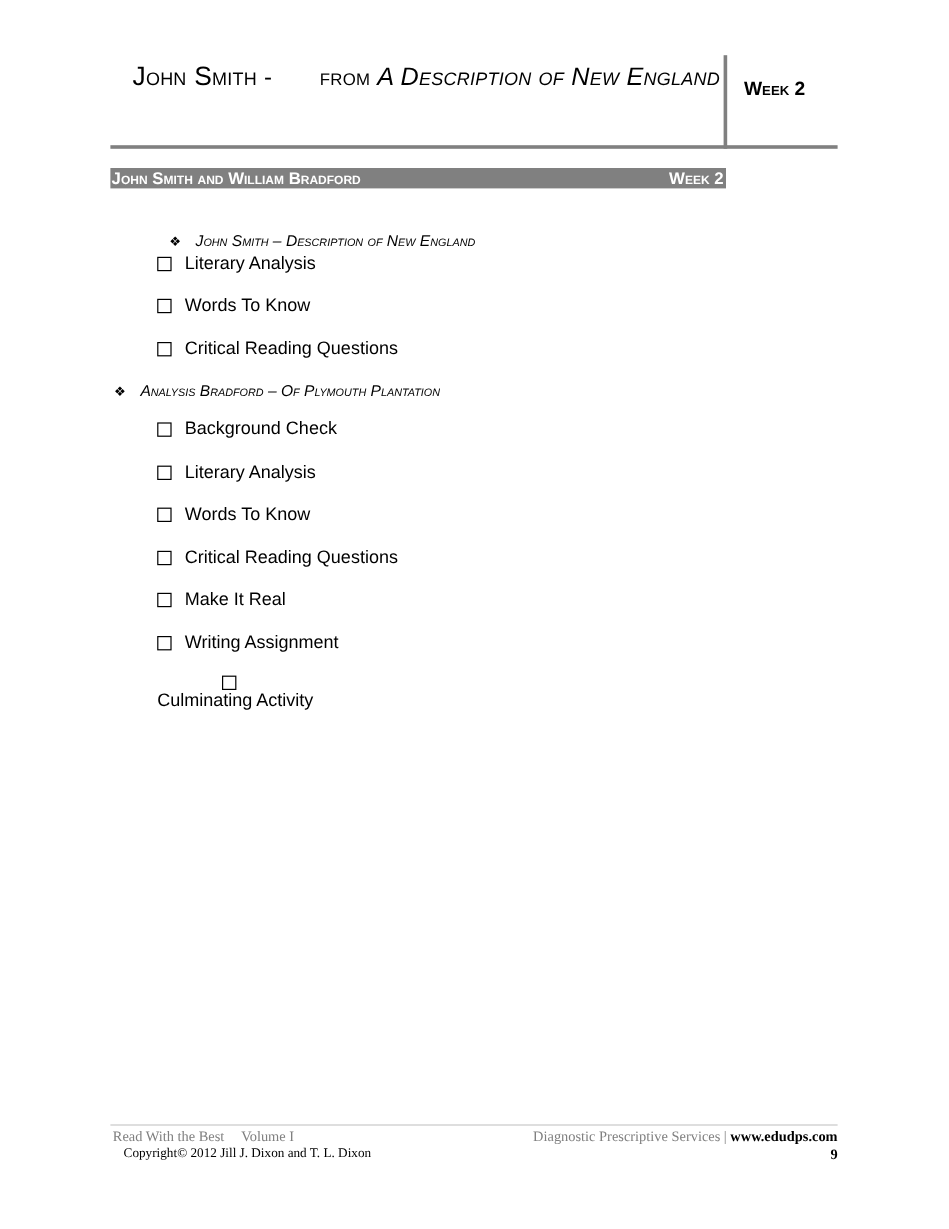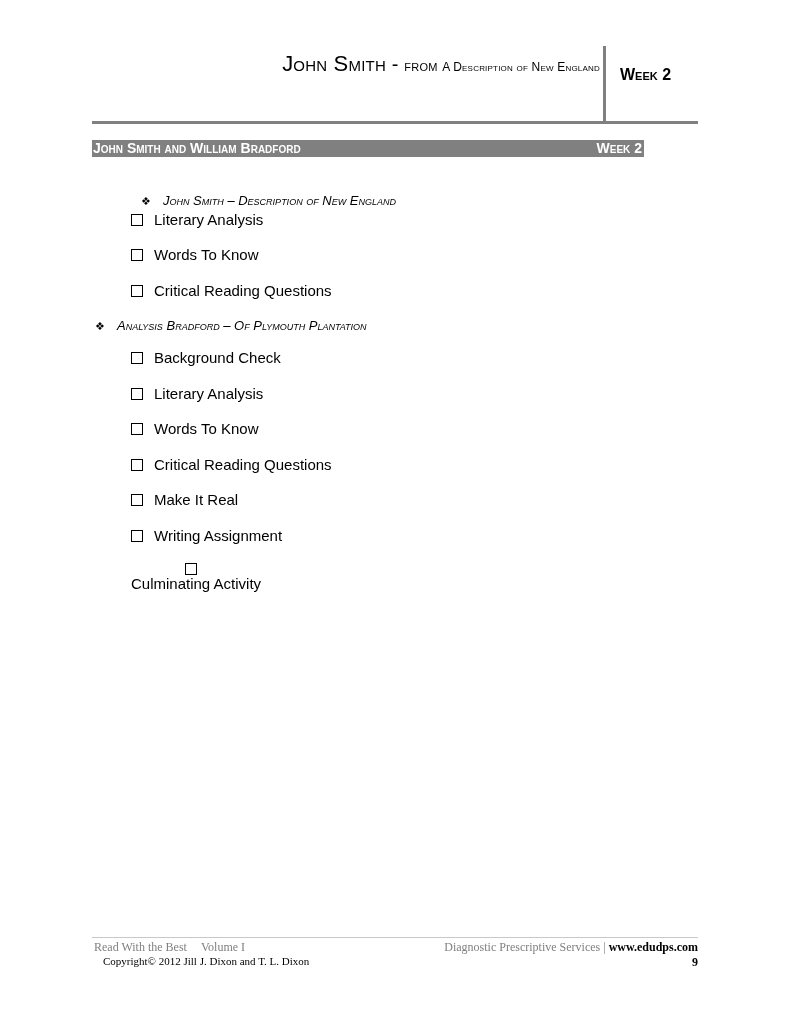--- a/index.html
+++ b/index.html
@@ -1,28 +1,28 @@
 <!DOCTYPE html>
 <html><head>
 <meta charset="utf-8">
 <style>
   html, body { margin:0; padding:0; background:#ffffff; }
   body { width:791px; height:1024px; position:relative; overflow:hidden; font-family:"Liberation Sans", sans-serif; color:#000; }
 
   .header-title { position:absolute; left:92px; top:52px; width:508px; text-align:right; font-family:"Liberation Sans", sans-serif; }
   .hline { font-size:20px; line-height:24px; font-variant:small-caps; letter-spacing:0.2px; white-space:nowrap; }
   .hline .name { font-size:22px; }
-  .hline .from { font-size:16px; font-variant:small-caps; }
-  .hline .work { font-size:12px; font-variant:small-caps; }
+  .hline .from { font-size:20px; font-variant:small-caps;margin-left:34px; }
+  .hline .work { font-style:italic; font-size:21px; font-variant:small-caps; }
 
   .vrule { position:absolute; left:603px; top:46px; width:3px; height:78px; background:#808080; }
   .hrule { position:absolute; left:92px; top:121px; width:606px; height:3px; background:#808080; }
   .week-top { position:absolute; left:620px; top:66px; font-size:16px; font-weight:bold; font-variant:small-caps; }
 
-  .band { position:absolute; left:92px; top:140px; width:552px; height:17px; background:#808080; color:#fff; font-size:14px; line-height:17px; font-variant:small-caps; font-weight:bold; }
+  .band { position:absolute; left:92px; top:140px; width:513px; height:17px; background:#808080; color:#fff; font-size:14px; line-height:17px; font-variant:small-caps; font-weight:bold; }
   .band .left { position:absolute; left:1px; top:0; }
   .band .right { position:absolute; right:2px; top:0; }
 
   .section { position:absolute; left:95px; font-size:13px; font-style:italic; font-variant:small-caps; white-space:nowrap; }
   .section .bullet { display:inline-block; width:22px; font-style:normal; font-size:11px; }
 
   .item { position:absolute; left:131px; font-size:15px; white-space:nowrap; display:flex; align-items:center; }
   .item .box { display:inline-block; width:10px; height:10px; border:1px solid #000; margin-right:11px; }
 
   .footer-rule { position:absolute; left:92px; top:937px; width:606px; height:1px; background:#c8c8c8; }

